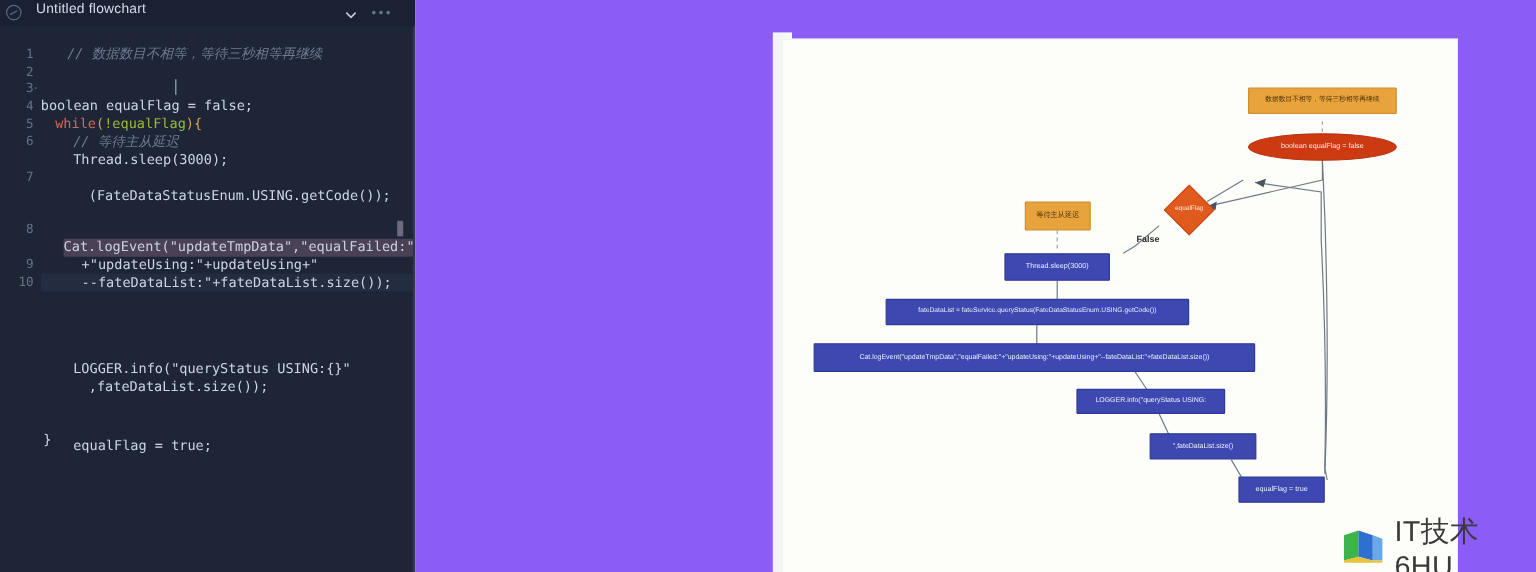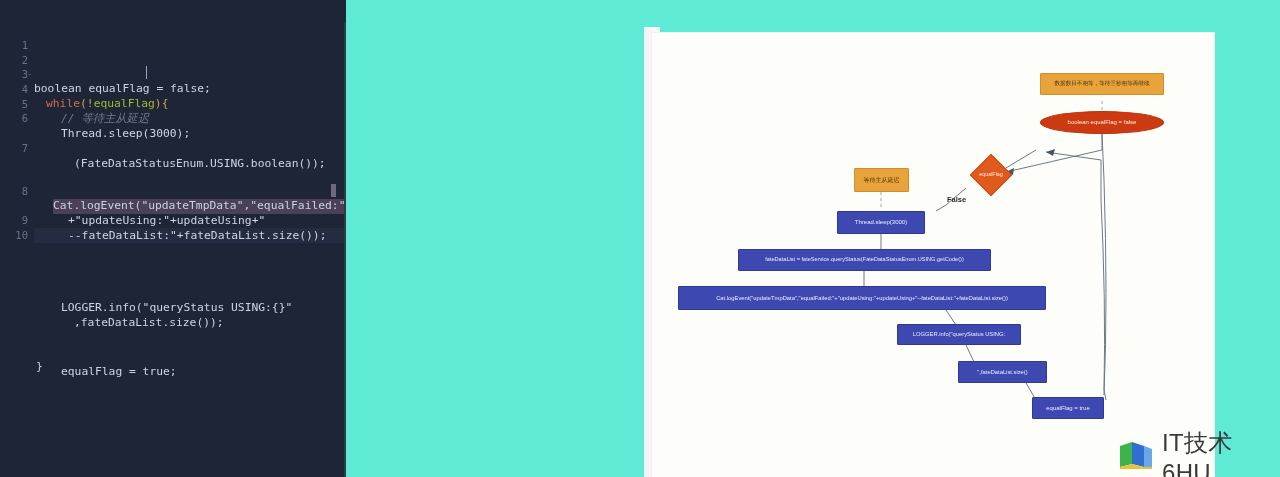--- a/index.html
+++ b/index.html
@@ -84,21 +84,21 @@
   .caret{
     position:absolute;width:1px;background:#9aa6bd;
   }
   .editor-rightline{
     position:absolute;left:344px;top:22px;width:2px;height:455px;background:#2e3b46;
   }
 
   
   .canvas-outer{
     position:absolute;left:346px;top:0;width:934px;height:477px;
-    background:#5eead4;
+    background:#8b5cf6;
   }
   .canvas-shadowband{
     position:absolute;left:298px;top:27px;width:16px;height:450px;
     background:linear-gradient(90deg,#f2f3f5 0%,#fafafb 100%);
   }
   .canvas-sheet{
     position:absolute;left:306px;top:33px;width:562px;height:444px;
     background:#fdfdfa;
     box-shadow:0 0 0 1px #f1f1ef;
   }
@@ -141,20 +141,34 @@
     letter-spacing:.3px;
   }
 </style>
 </head>
 <body>
 
 <div id="app">
 
   <div class="editor-panel">
 
+    <div class="editor-titlebar">
+      <span class="tb-logo"></span>
+      <span class="tb-title">Untitled flowchart</span>
+      <span class="tb-chev">
+        <svg width="11" height="11" viewBox="0 0 11 11">
+            <path d="M2 4 L5.5 7.5 L9 4" fill="none" stroke="#c3cbdd" stroke-width="1.4" stroke-linecap="round"></path>
+          </svg>
+      </span>
+      <span class="tb-dots">
+          <i></i>
+          <i></i>
+          <i></i>
+        </span>
+    </div>
 
     <div class="code-area">
 
       <div class="hl-line" style="top:206px;"></div>
 
       <div class="gutter">
         <span class="ln" style="top:17px;">1</span>
         <span class="ln" style="top:32px;">2</span>
         <span class="ln" style="top:46px;">3</span>
         <span class="fold" style="top:47px;">-</span>
@@ -162,30 +176,31 @@
         <span class="ln" style="top:76px;">5</span>
         <span class="ln" style="top:90px;">6</span>
         <span class="ln" style="top:120px;">7</span>
         <span class="ln" style="top:163px;">8</span>
         <span class="ln" style="top:192px;">9</span>
         <span class="ln" style="top:207px;">10</span>
       </div>
 
       <div class="code">
 
+        <div class="row tok-comment" style="top:16px;left:22px;">// 数据数目不相等，等待三秒相等再继续</div>
 
         <div class="caret" style="left:112px;top:44px;height:13px;"></div>
 
         <div class="row tok-plain" style="top:60px;left:0px;">boolean equalFlag = false;</div>
 
         <div class="row" style="top:75px;left:12px;"><span class="tok-kw">while</span><span class="tok-paren">(</span><span class="tok-green">!</span><span class="tok-green">equalFlag</span><span class="tok-paren">){</span></div>
 
         <div class="row tok-comment" style="top:90px;left:27px;font-style:italic;">// 等待主从延迟</div>
         <div class="row tok-plain" style="top:105px;left:27px;">Thread.sleep(3000);</div>
-        <div class="row tok-plain" style="top:135px;left:40px;">(FateDataStatusEnum.USING.boolean());</div>
+        <div class="row tok-plain" style="top:135px;left:40px;">(FateDataStatusEnum.USING.getCode());</div>
 
         <div class="caret" style="left:297px;top:162px;height:13px;background:#6d6a80;width:5px;"></div>
 
         <div class="row hl-word" style="top:177px;left:19px;">Cat.logEvent("updateTmpData","equalFailed:"</div>
         <div class="row tok-plain" style="top:192px;left:34px;">+"updateUsing:"+updateUsing+"</div>
         <div class="row tok-plain" style="top:207px;left:34px;">--fateDataList:"+fateDataList.size());</div>
 
         <div class="row tok-plain" style="top:279px;left:27px;">LOGGER.info("queryStatus USING:{}"</div>
         <div class="row tok-plain" style="top:294px;left:40px;">,fateDataList.size());</div>
 

